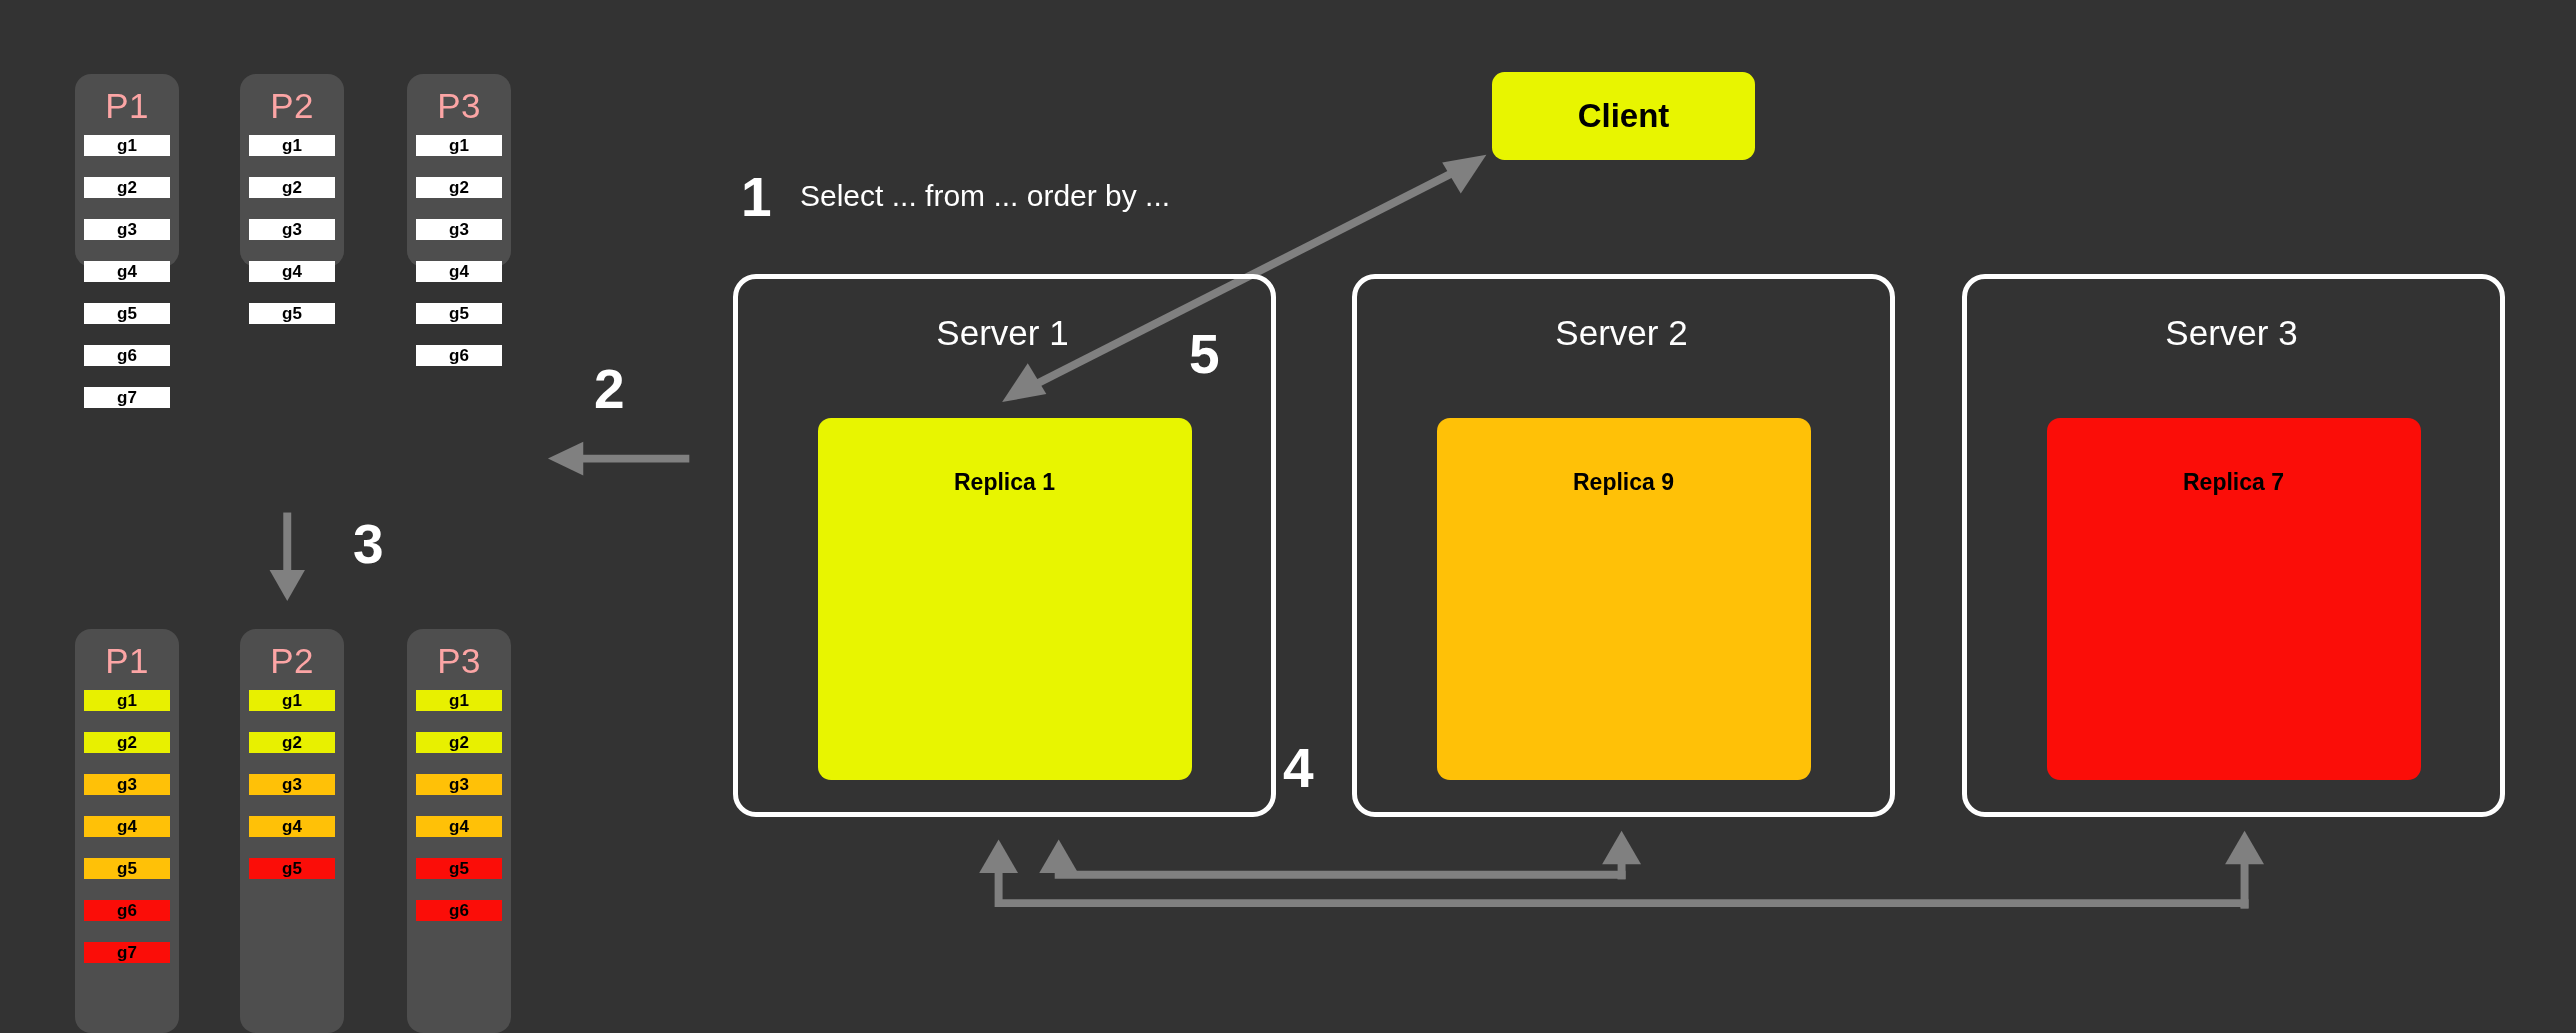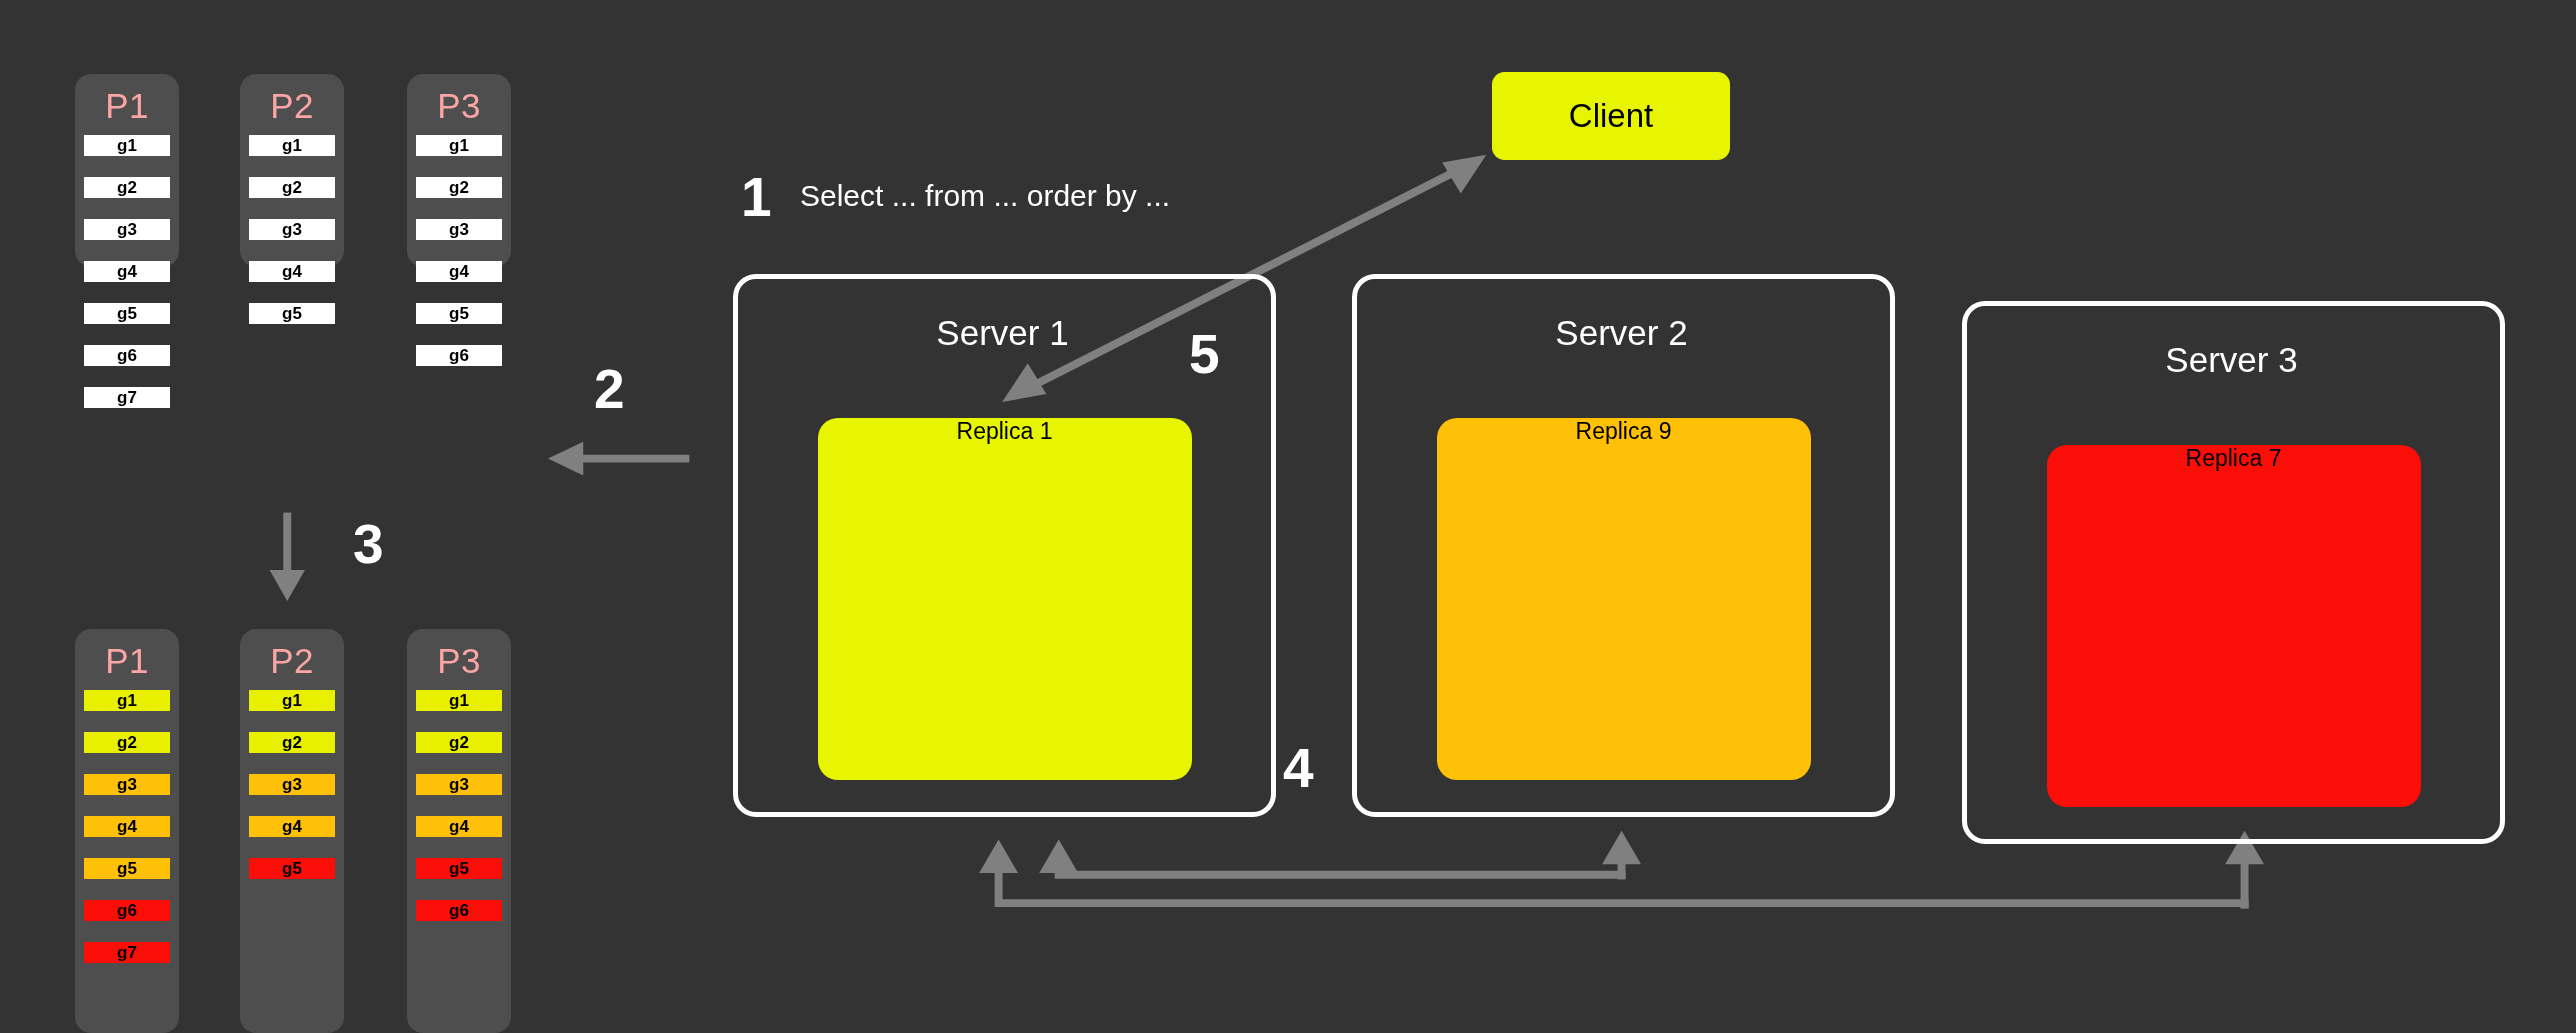--- a/index.html
+++ b/index.html
@@ -52,30 +52,30 @@
   .cell.c-white  { background: #ffffff; }
   .cell.c-yellow { background: #e8f000; }
   .cell.c-orange { background: #ffc107; }
   .cell.c-red    { background: #fb0d08; }
 
   
   #client-box {
     position: absolute;
     left: 1492px;
     top: 72px;
-    width: 238px;
+    width: 263px;
     height: 88px;
     background: #e8f500;
     border-radius: 12.4px;
     display: flex;
     align-items: center;
     justify-content: center;
     color: #000000;
     font-size: 33px;
-    font-weight: 400;
+    font-weight: 700;
   }
 
   
   .server {
     position: absolute;
     top: 274px;
     width: 543px;
     height: 543px;
     border: 5.3px solid #ffffff;
     border-radius: 23px;
@@ -91,27 +91,28 @@
     font-size: 35px;
     font-weight: 400;
   }
   .replica {
     position: absolute;
     left: 50%;
     transform: translateX(-50%);
     top: 139px;
     width: 374px;
     height: 362px;
-    border-radius: 20px;
+    border-radius: 13px;
     display: flex;
     justify-content: center;
+    padding-top: 51px;
     box-sizing: border-box;
     color: #000000;
     font-size: 23px;
-    font-weight: normal;
+    font-weight: bold;
   }
 
   
   .step-num {
     position: absolute;
     color: #ffffff;
     font-weight: bold;
     line-height: 1;
   }
 
@@ -248,21 +249,21 @@
   <div class="server" style="left:733px;">
     <div class="server-label">Server 1</div>
     <div class="replica" style="background:#e8f500;">Replica 1</div>
   </div>
 
   <div class="server" style="left:1352px;">
     <div class="server-label">Server 2</div>
     <div class="replica" style="background:#ffc107;">Replica 9</div>
   </div>
 
-  <div class="server" style="left:1962px;margin-top:27px;">
+  <div class="server" style="left:1962px;">
     <div class="server-label">Server 3</div>
     <div class="replica" style="background:#fb0d08;">Replica 7</div>
   </div>
 
   <div class="step-num" style="left:741px; top:170px; font-size:55px;">1</div>
   <div class="step-text" style="left:800px; top:181px;">Select ... from ... order by ...</div>
 
   <div class="step-num" style="left:594px; top:362px; font-size:55px;">2</div>
 
   <div class="step-num" style="left:353px; top:517px; font-size:55px;">3</div>

